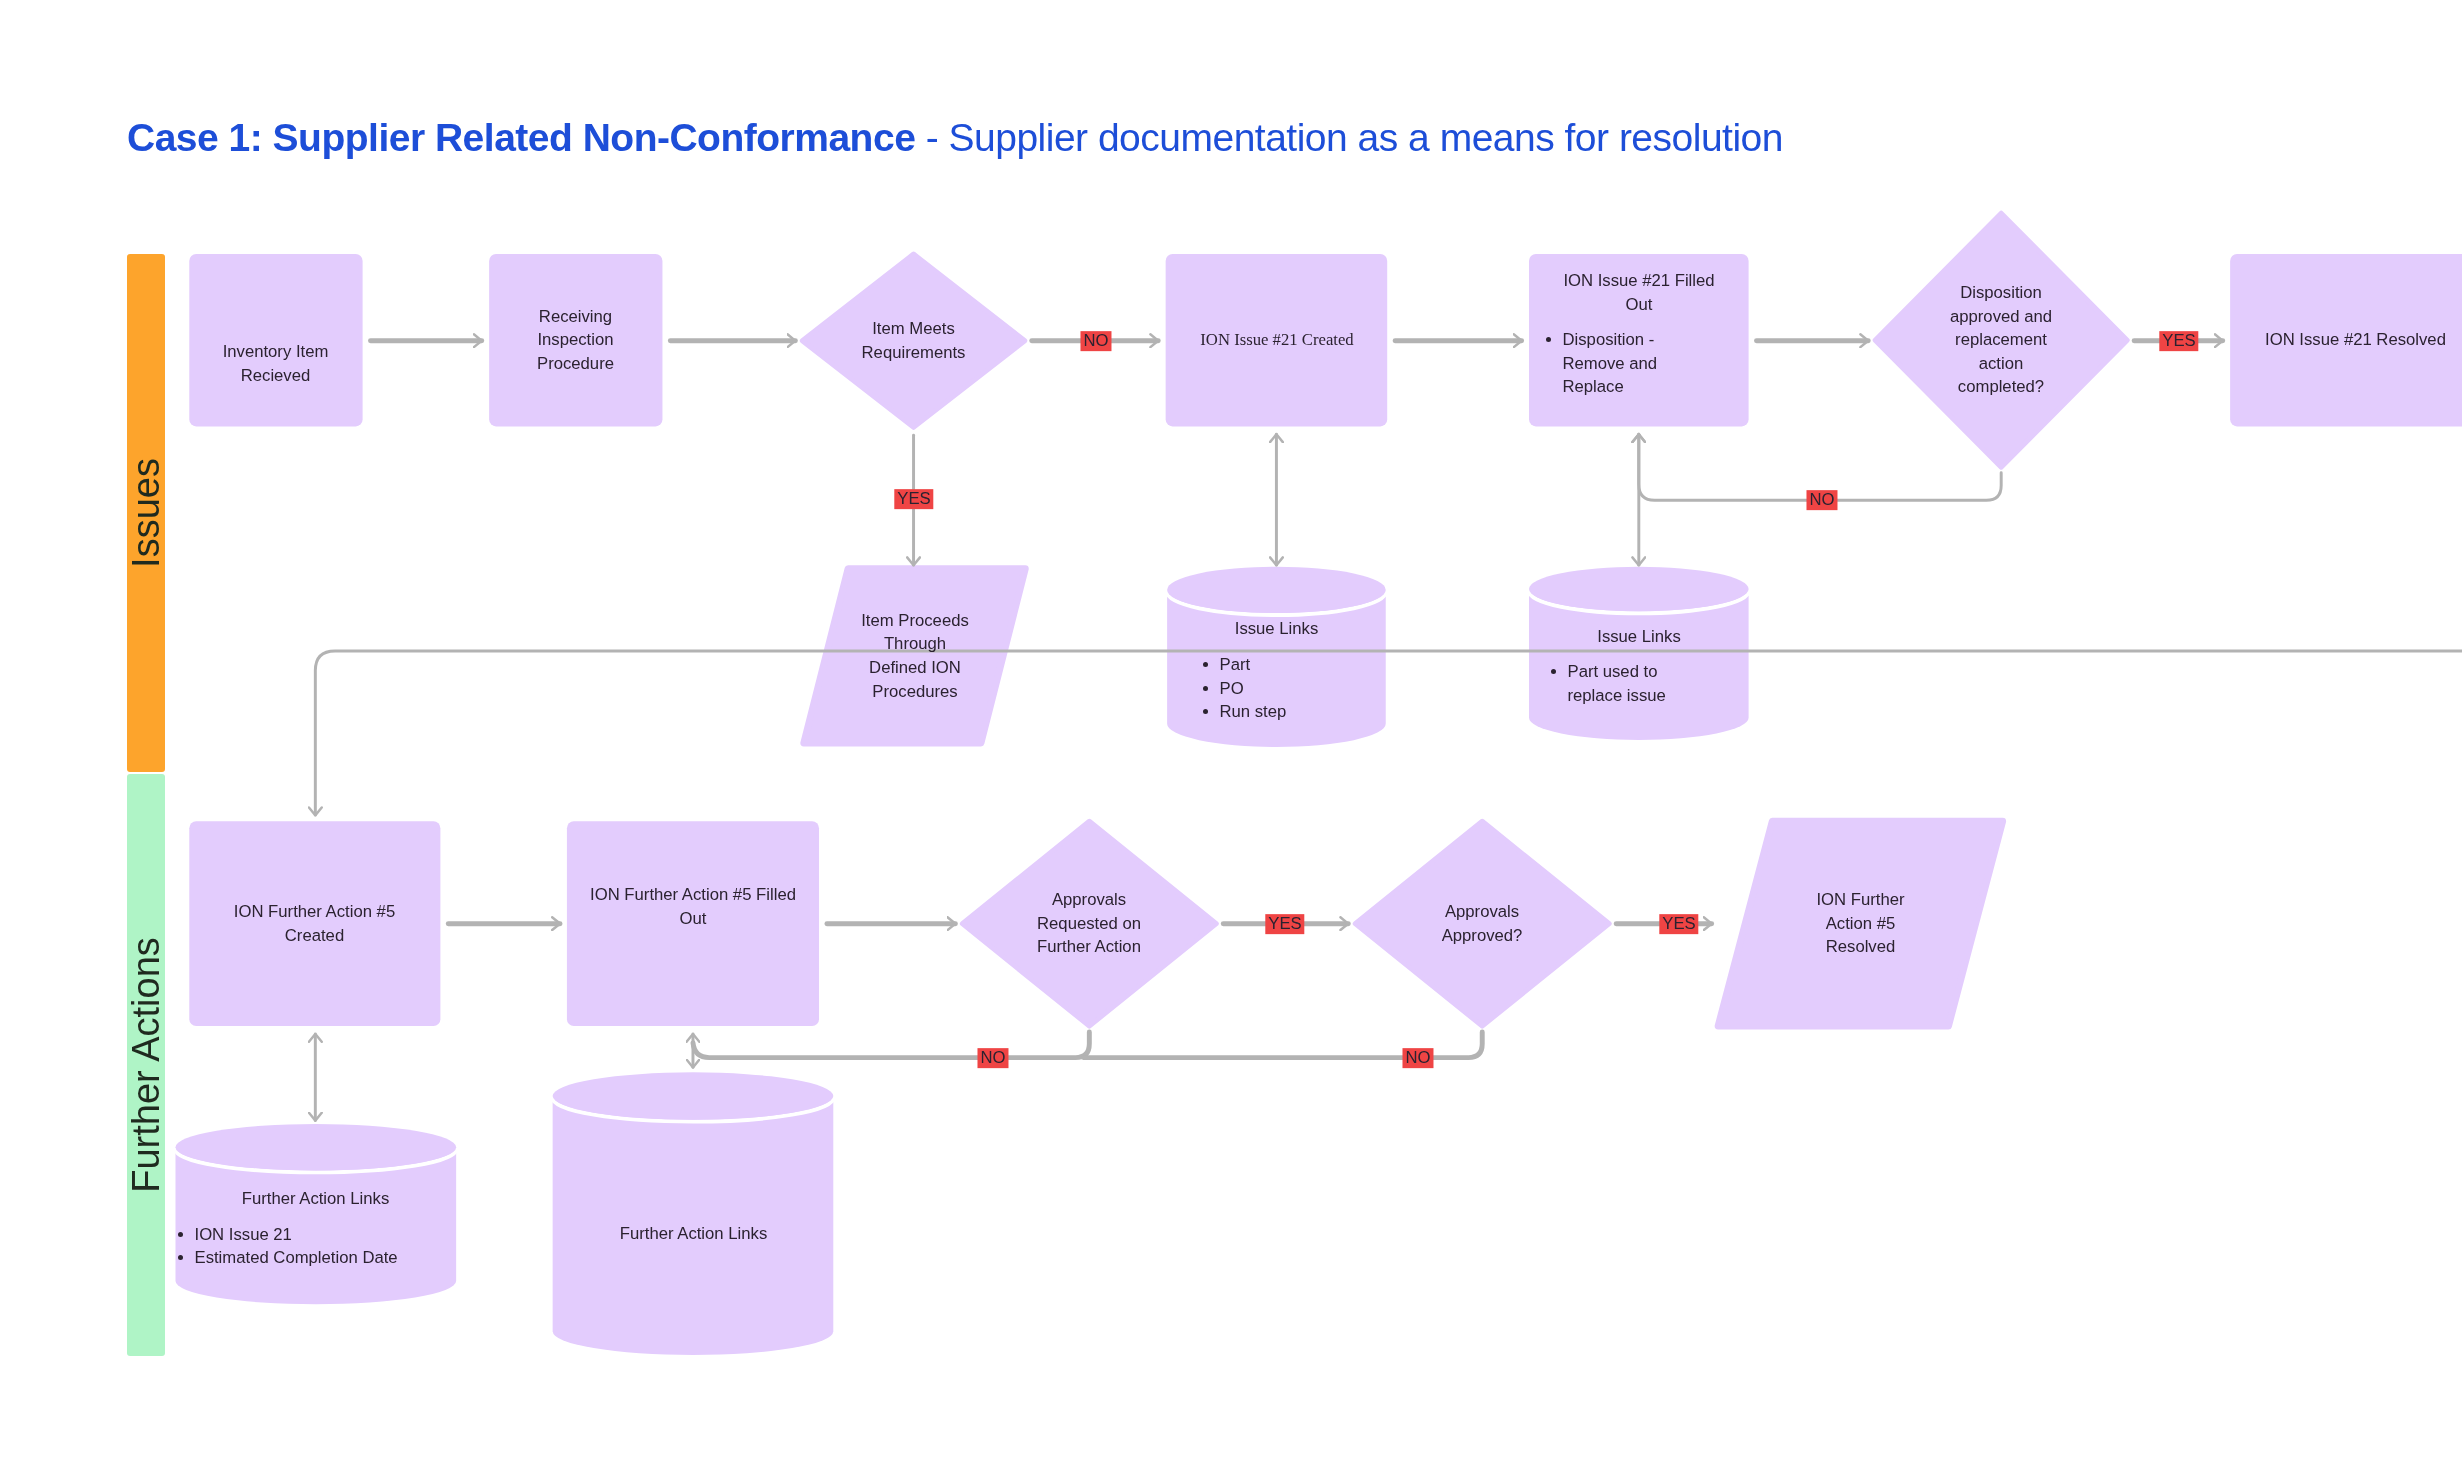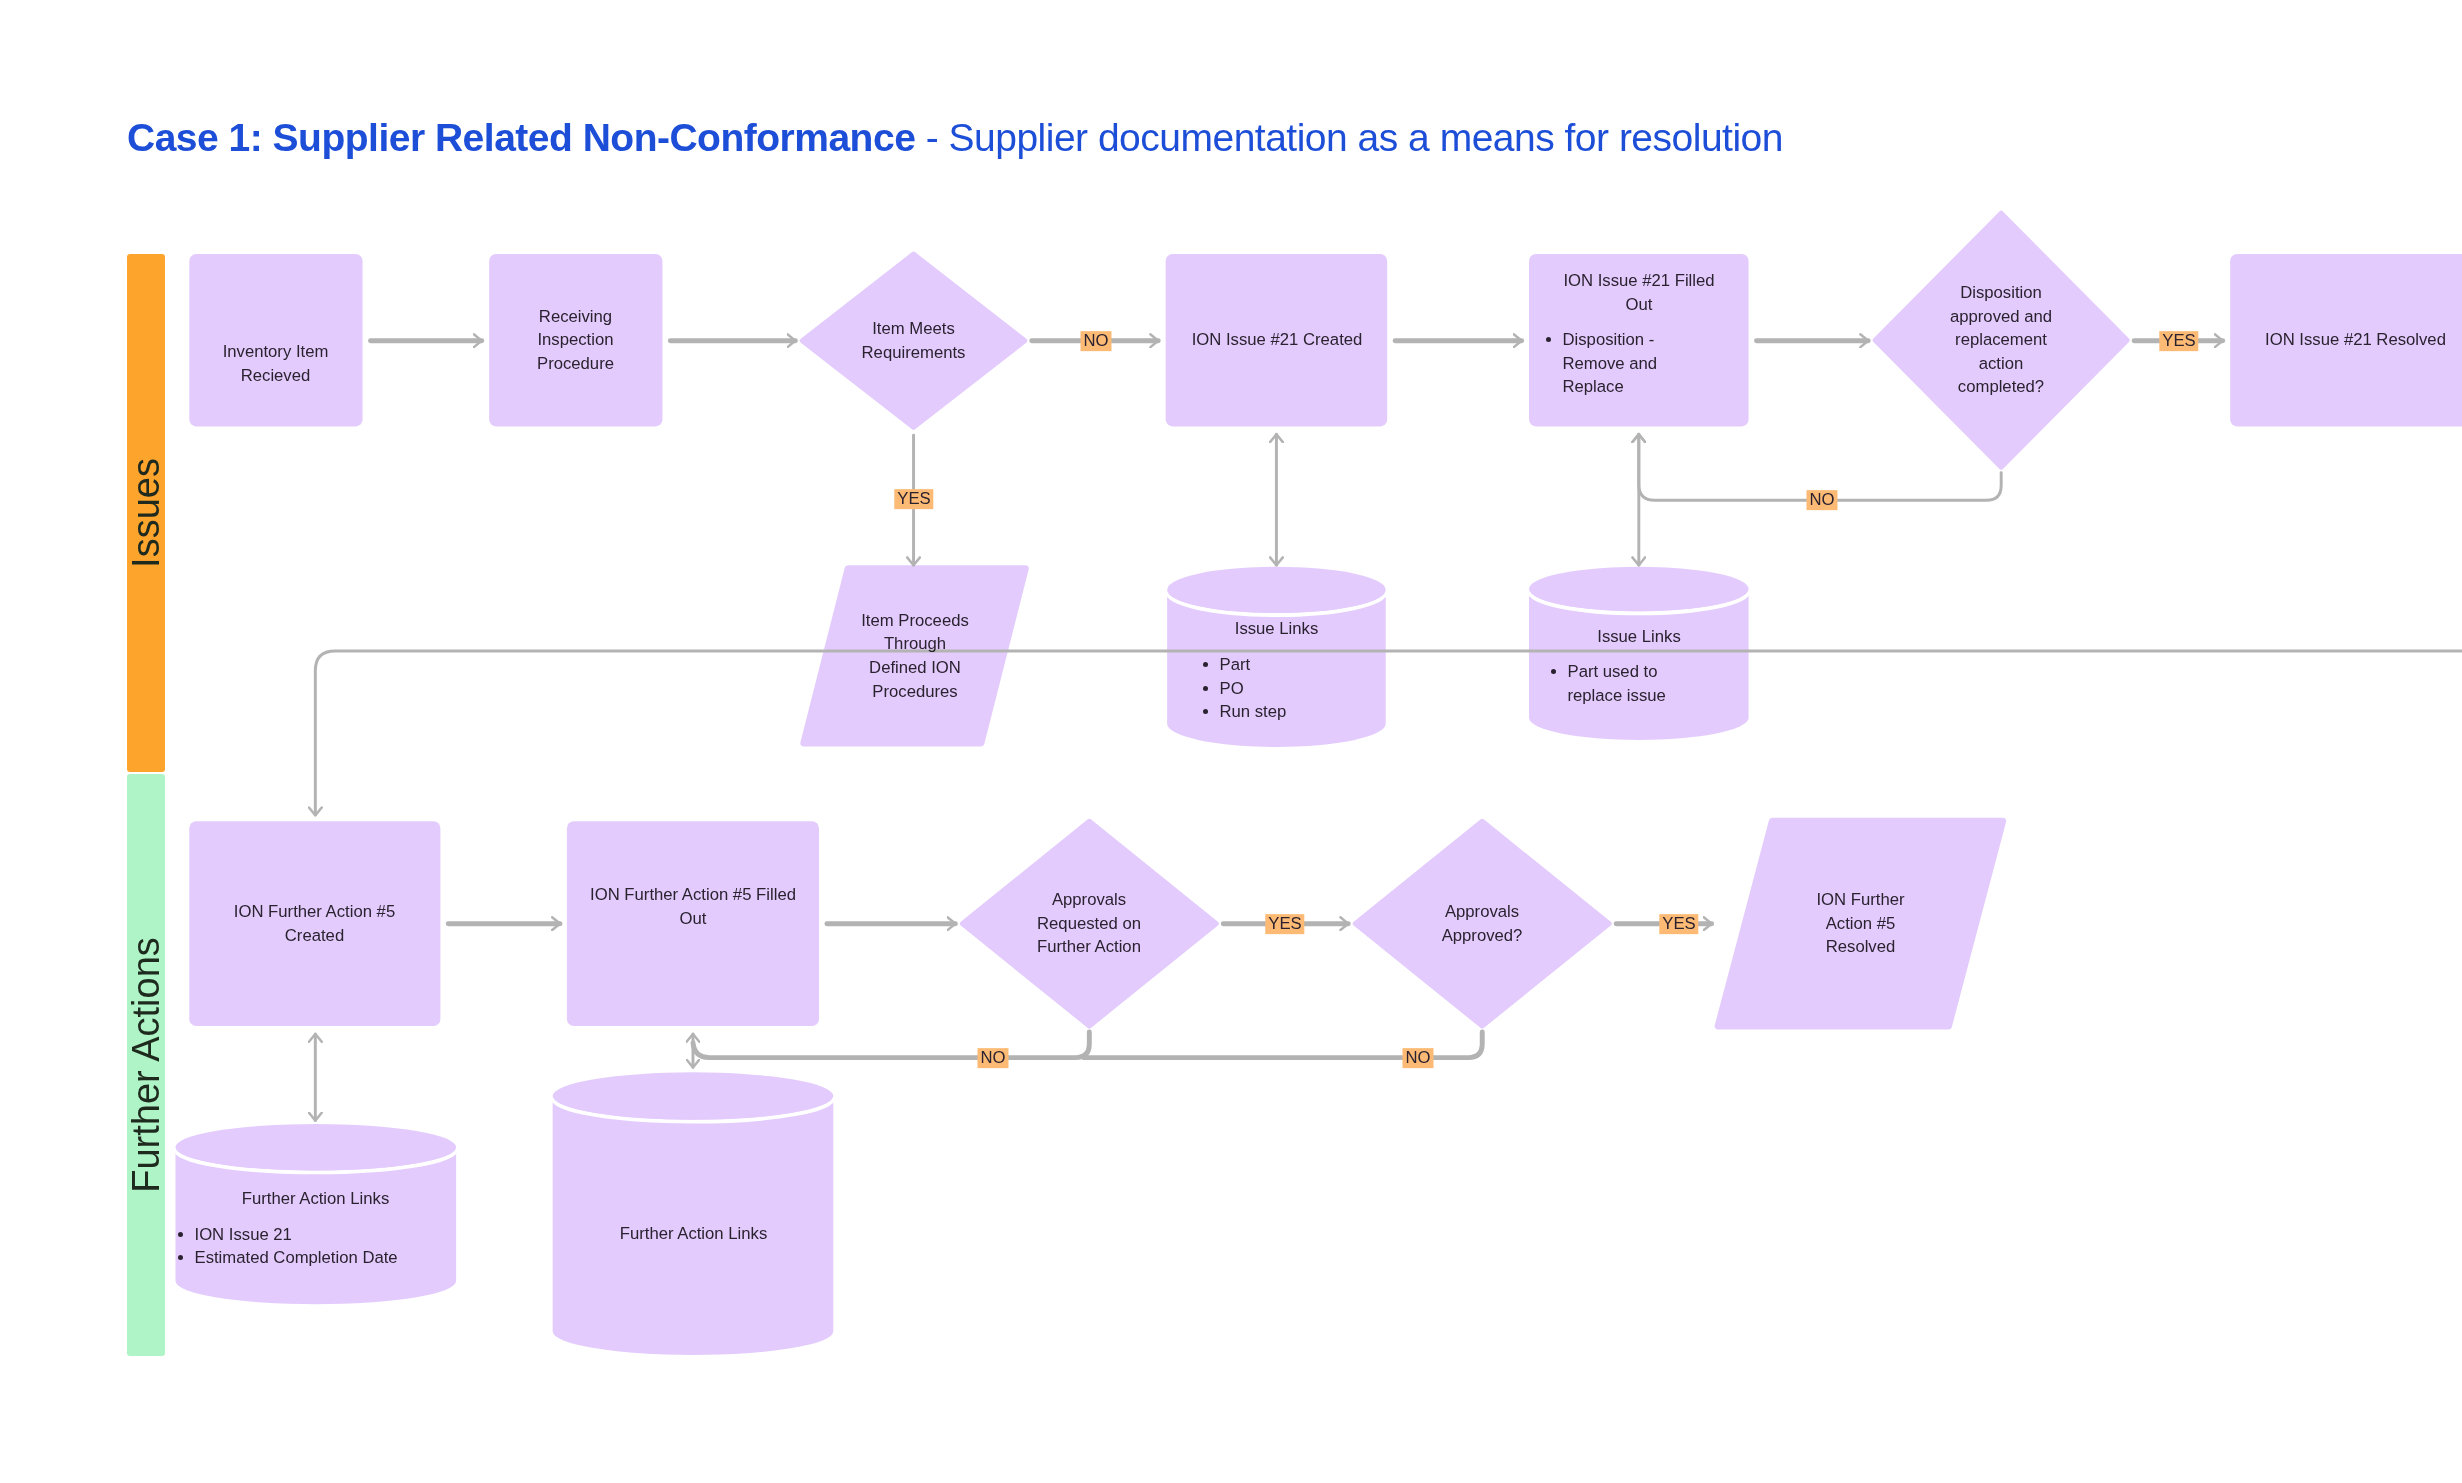--- a/index.html
+++ b/index.html
@@ -9,21 +9,21 @@
   #title .bold { font-weight:700; }
   #title .reg { font-weight:400; }
   .lane { position:absolute; left:127px; width:38px; border-radius:3px; }
   .lane-label { position:absolute; left:50%; top:50%; transform:translate(-50%,-50%) rotate(-90deg);
                 white-space:nowrap; font-size:38px; color:#1f2a1f; }
   svg#flow { position:absolute; left:0; top:0; }
   .node-text { position:absolute; display:flex; align-items:center; justify-content:center;
                text-align:center; font-size:16.7px; line-height:23.6px; color:#2b2230; pointer-events:none; }
   .node-text ul { margin:12px; padding:0 0 0 19.7px; text-align:left; list-style-position:inside; }
   .node-text li { list-style: disc; }
-  .edge-label { position:absolute; font-size:16.7px; color:#2b2230; transform:translate(-50%,-50%); background:#fdba74; padding:0 3px; line-height:19.7px; }
+  .edge-label { position:absolute; font-size:16.7px; color:#2b2230; transform:translate(-50%,-50%); background:#ef4444; padding:0 3px; line-height:19.7px; }
 </style>
 </head>
 <body>
 
 <div id="title">
   <span class="bold">Case 1: Supplier Related Non-Conformance</span><span class="reg"> - Supplier documentation as a means for resolution</span>
 </div>
 
 <div class="lane" id="lane-issues" style="top:254px;height:518px;background:#fda42c;">
   <div class="lane-label">Issues</div>
@@ -145,21 +145,21 @@
       <div style="width: 118px;">
         <div>Item Meets Requirements</div>
       </div>
     </div>
     <div class="node-text" style="left: 804px; top: 569px; width: 222px; height: 174px;">
       <div style="width: 118px;">
         <div>Item Proceeds Through Defined ION Procedures</div>
       </div>
     </div>
     <div class="node-text" style="left: 1166px; top: 254px; width: 222px; height: 172px;">
-      <div style="width: 197px;">
+      <div style="width: 197px; font-family: Liberation Serif, serif;">
         <div>ION Issue #21 Created</div>
       </div>
     </div>
     <div class="node-text" style="left: 1167px; top: 615px; width: 219px; height: 123px;">
       <div style="width: 138px;">
         <div>Issue Links</div>
         <ul style="padding-left: 0px;">
           <li>Part</li>
           <li>PO</li>
           <li>Run step</li>

